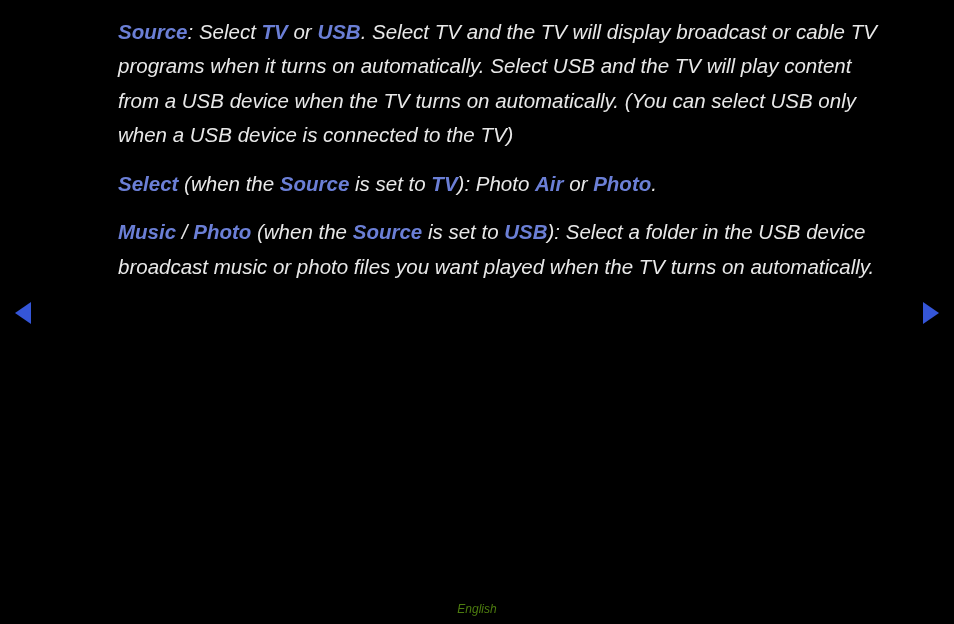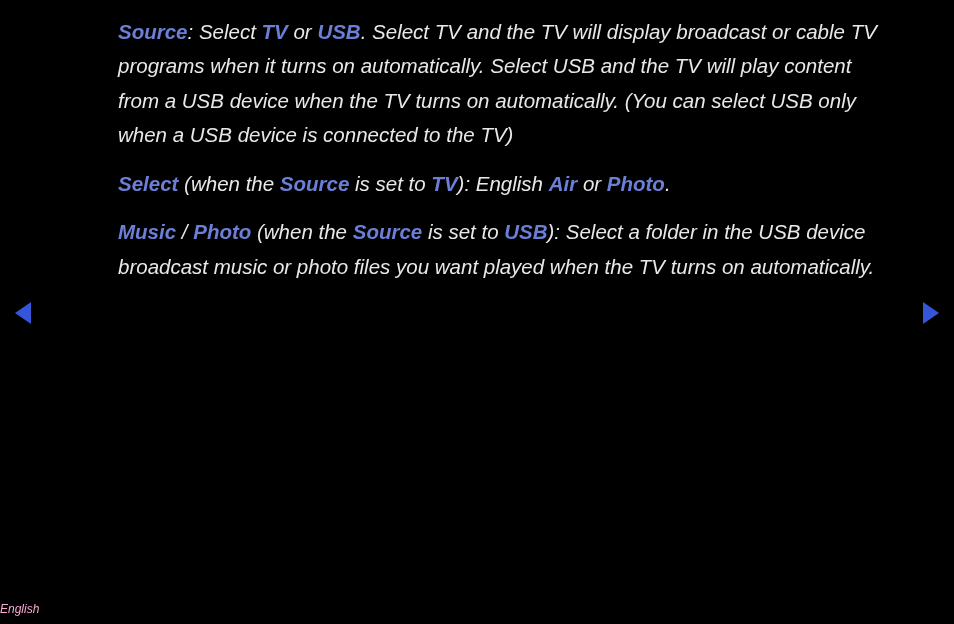--- a/index.html
+++ b/index.html
@@ -44,36 +44,36 @@
   .nav-right {
     right: 15px;
     border-top: 11px solid transparent;
     border-bottom: 11px solid transparent;
     border-left: 16px solid #3556d8;
   }
   .footer {
     position: absolute;
     bottom: 8px;
     width: 100%;
-    text-align: left;
+    text-align: center;
     font-size: 12px;
-    color: #f9a8d4;
+    color: #4d7c0f;
   }
 </style>
 </head>
 <body>
 
 <div class="content">
 
   <div class="para">
     <span class="kw">Source</span><span>: Select </span><span class="kw">TV</span><span> or </span><span class="kw">USB</span><span>. Select TV and the TV will display broadcast or cable TV programs when it turns on automatically. Select USB and the TV will play content from a USB device when the TV turns on automatically. (You can select USB only when a USB device is connected to the TV)</span>
   </div>
 
   <div class="para">
-    <span class="kw">Select</span><span> (when the </span><span class="kw">Source</span><span> is set to </span><span class="kw">TV</span><span>): English </span><span class="kw">Air</span><span> or </span><span class="kw">Photo</span><span>.</span>
+    <span class="kw">Select</span><span> (when the </span><span class="kw">Source</span><span> is set to </span><span class="kw">TV</span><span>): Photo </span><span class="kw">Air</span><span> or </span><span class="kw">Photo</span><span>.</span>
   </div>
 
 
   <div class="para">
     <span class="kw">Music</span><span> / </span><span class="kw">Photo</span><span> (when the </span><span class="kw">Source</span><span> is set to </span><span class="kw">USB</span><span>): Select a folder in the USB device broadcast music or photo files you want played when the TV turns on automatically.</span>
   </div>
 
 </div>
 
 <div class="nav-arrow nav-left"></div>

